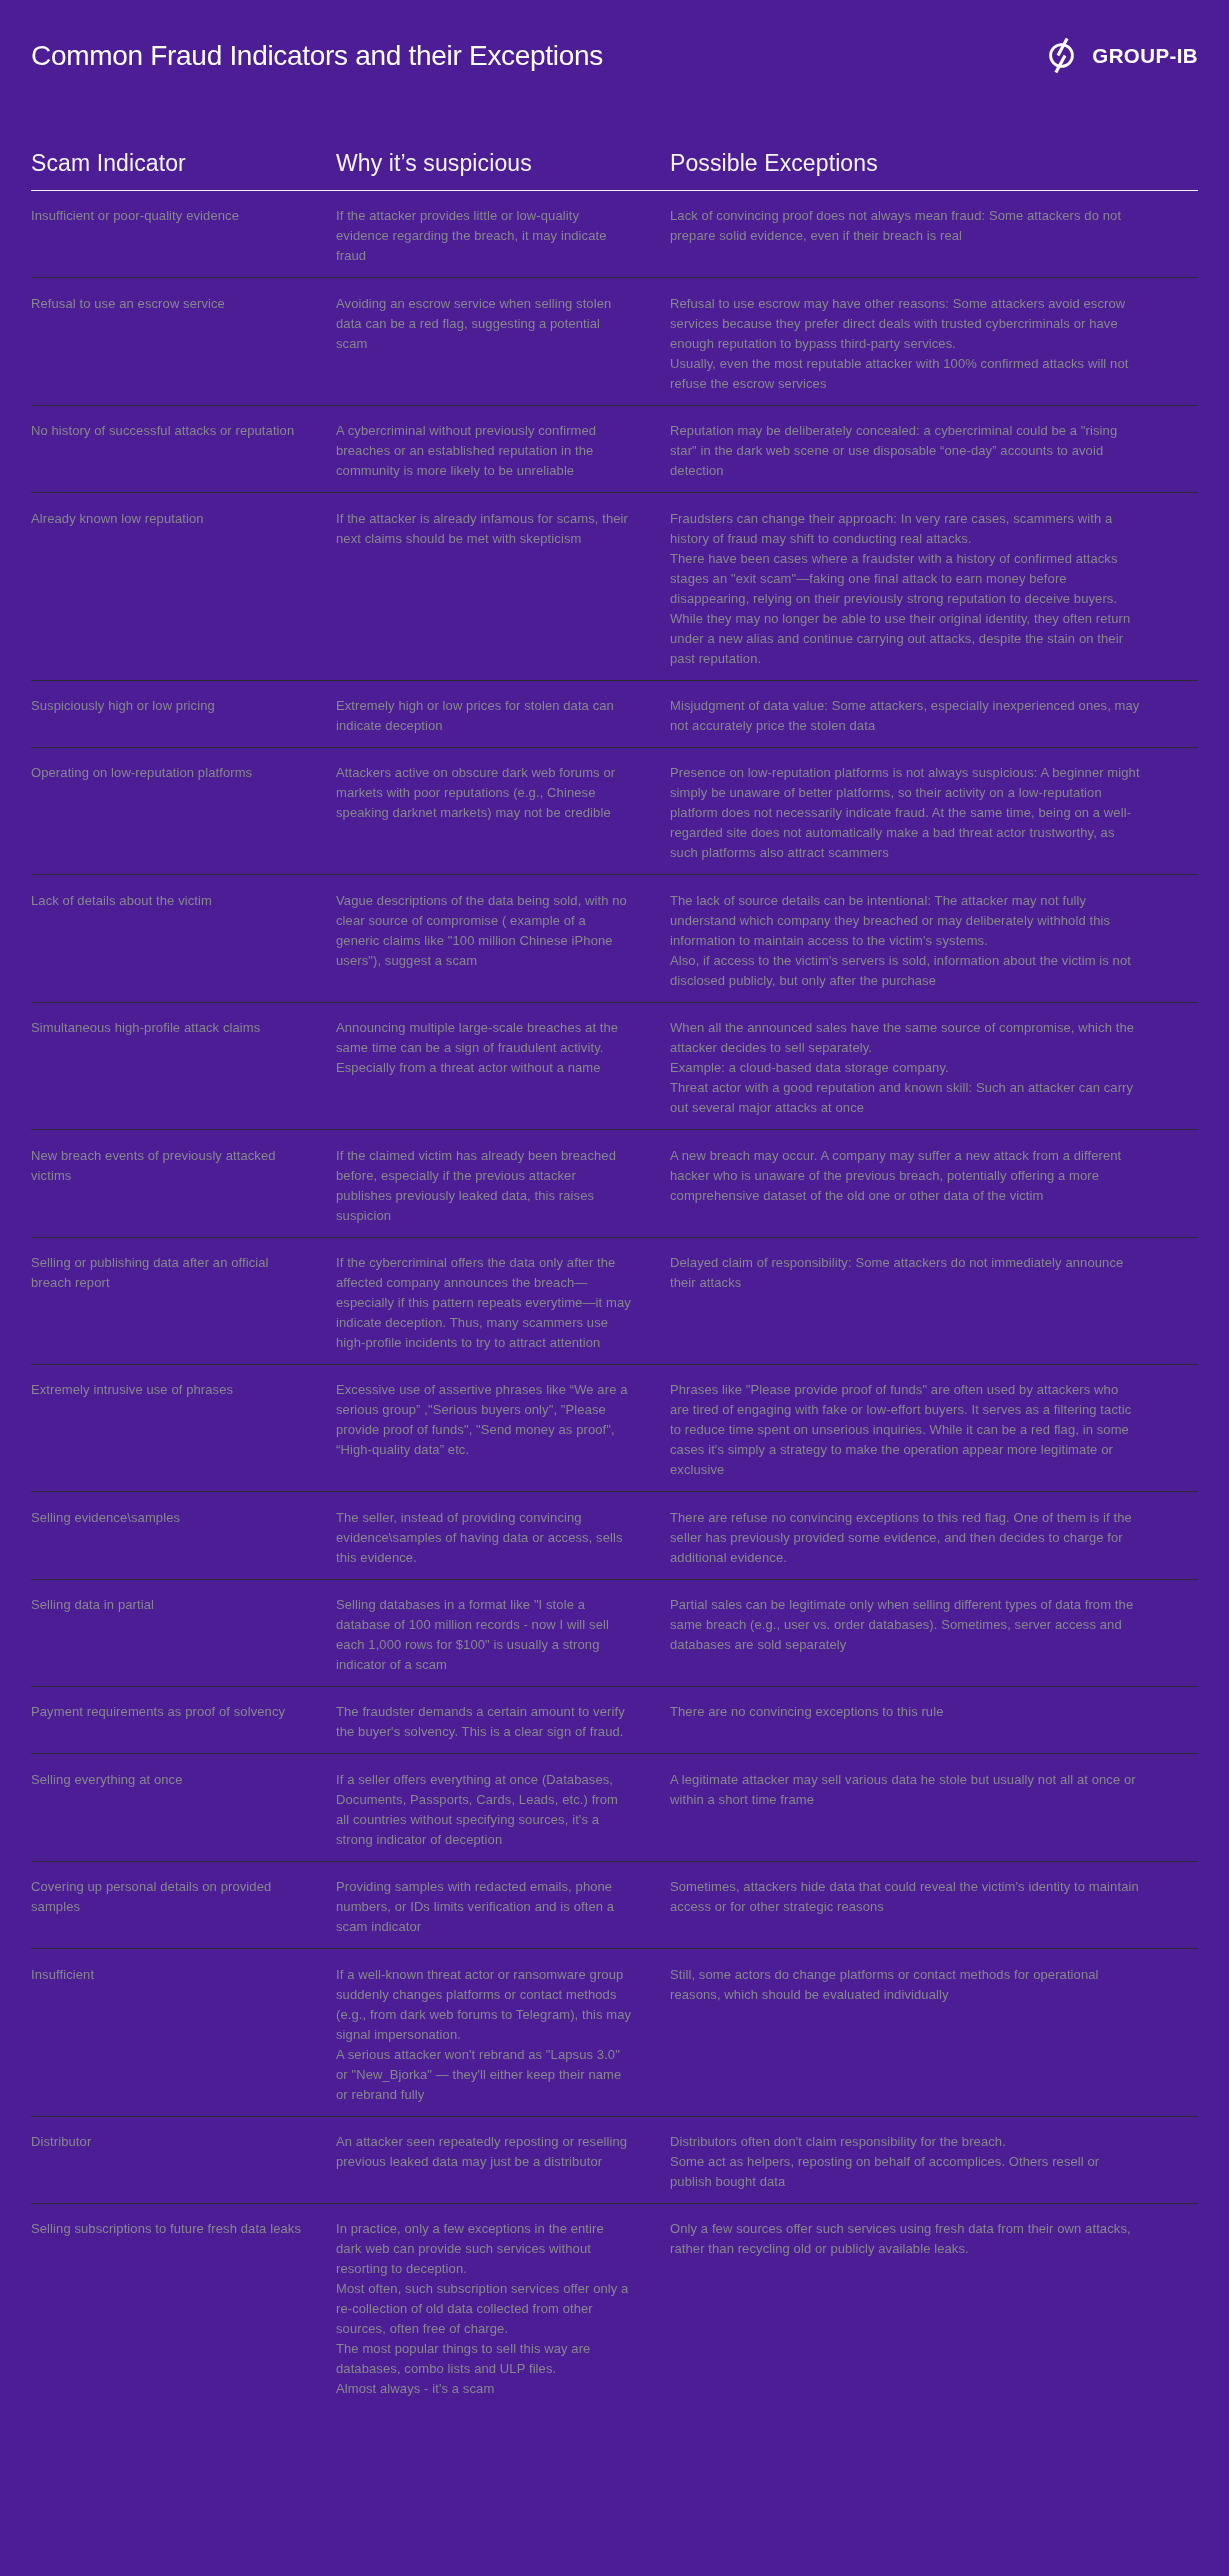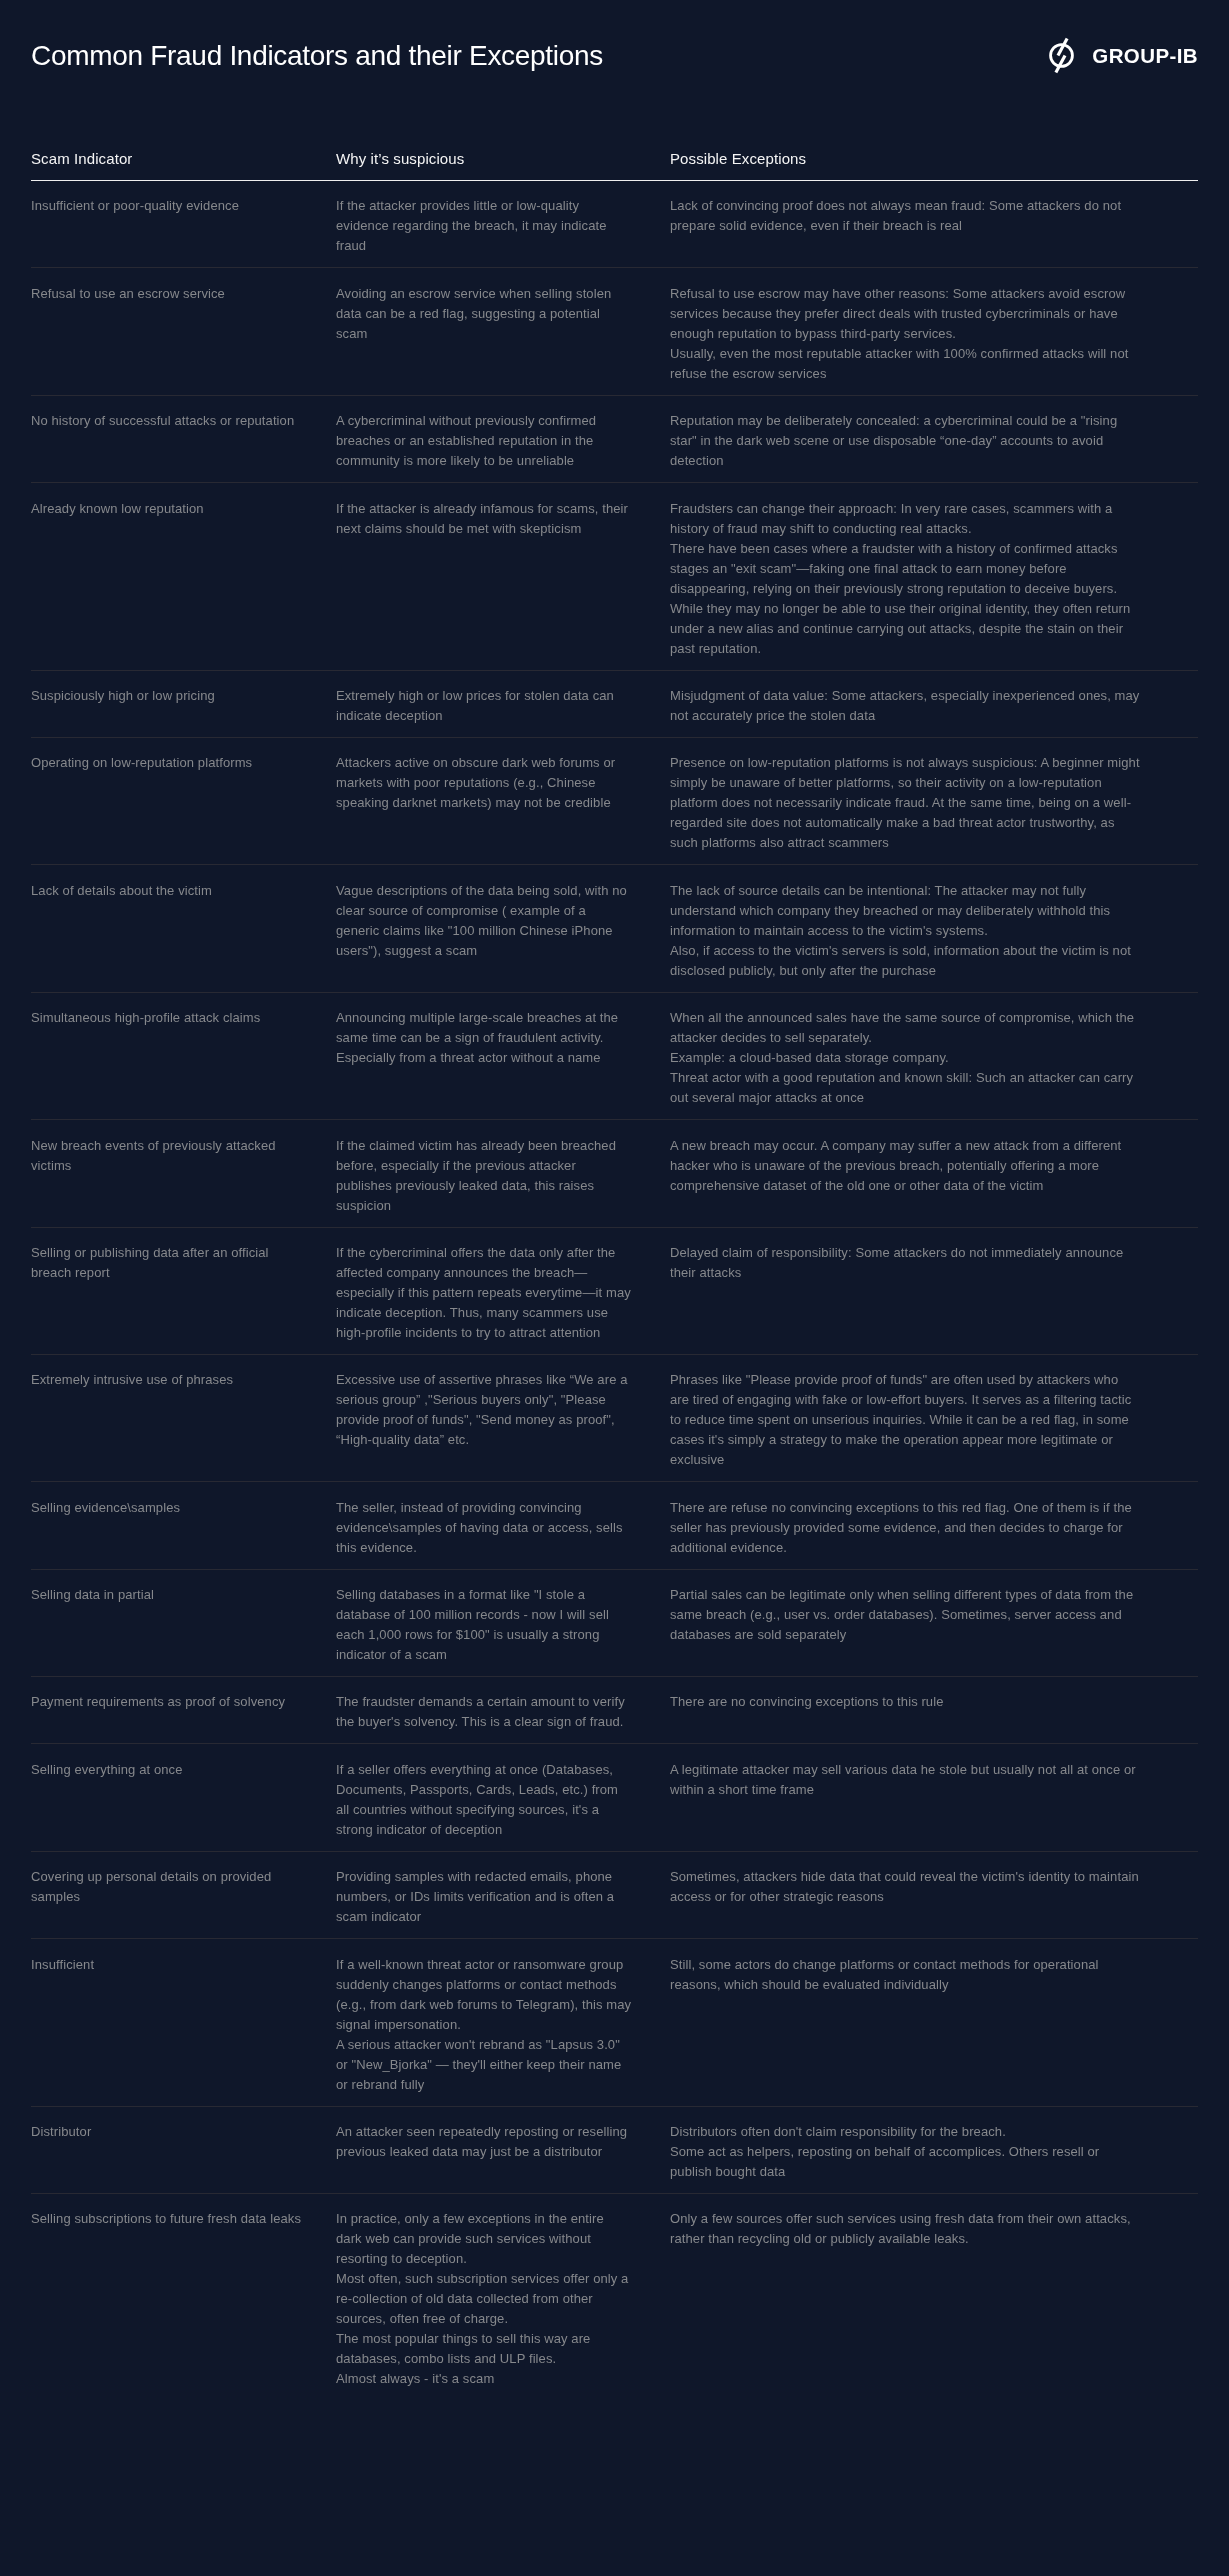--- a/index.html
+++ b/index.html
@@ -1,41 +1,41 @@
 <!DOCTYPE html>
 <html style="font-size:11.7px"><head>
 <meta charset="utf-8">
 <style>
   * { margin:0; padding:0; box-sizing:border-box; }
   html,body { background:#000; }
   .page {
     position:relative;
     width:1229px; height:2576px;
-    background:#0f172a;
+    background:#4c1d95;
     overflow:hidden;
     font-family:"Liberation Sans", sans-serif;
     padding:37px 31px 0 31px;
   }
   .masthead { display:flex; justify-content:space-between; align-items:center; }
   .page-title {
     color:#ffffff; font-size:28px; font-weight:500; letter-spacing:-0.3px;
   }
   .brand { display:flex; align-items:center; gap:15px; }
   .brand svg { display:block; }
   .brand-text {
     color:#ffffff; font-size:20.5px; font-weight:700; letter-spacing:0.4px;
   }
   .table-head {
     display:grid; grid-template-columns:305px 334px 1fr;
     margin-top:76px;
     padding-bottom:13px;
     border-bottom:1.5px solid #efefef;
   }
   .table-head .col-h {
-    color:#f5f5f5; font-size:15px; font-weight:500; letter-spacing:0.1px;
+    color:#f5f5f5; font-size:23px; font-weight:500; letter-spacing:0.1px;
   }
   .row {
     display:grid; grid-template-columns:305px 334px 1fr;
     border-bottom:0.7px solid #282933;
     padding:15.4px 0 11px 0;
   }
   .row:last-child { border-bottom:none; }
   .cell {
     color:#86888c; font-size:13px; line-height:20px;
     white-space:pre-line; letter-spacing:0.1px;

